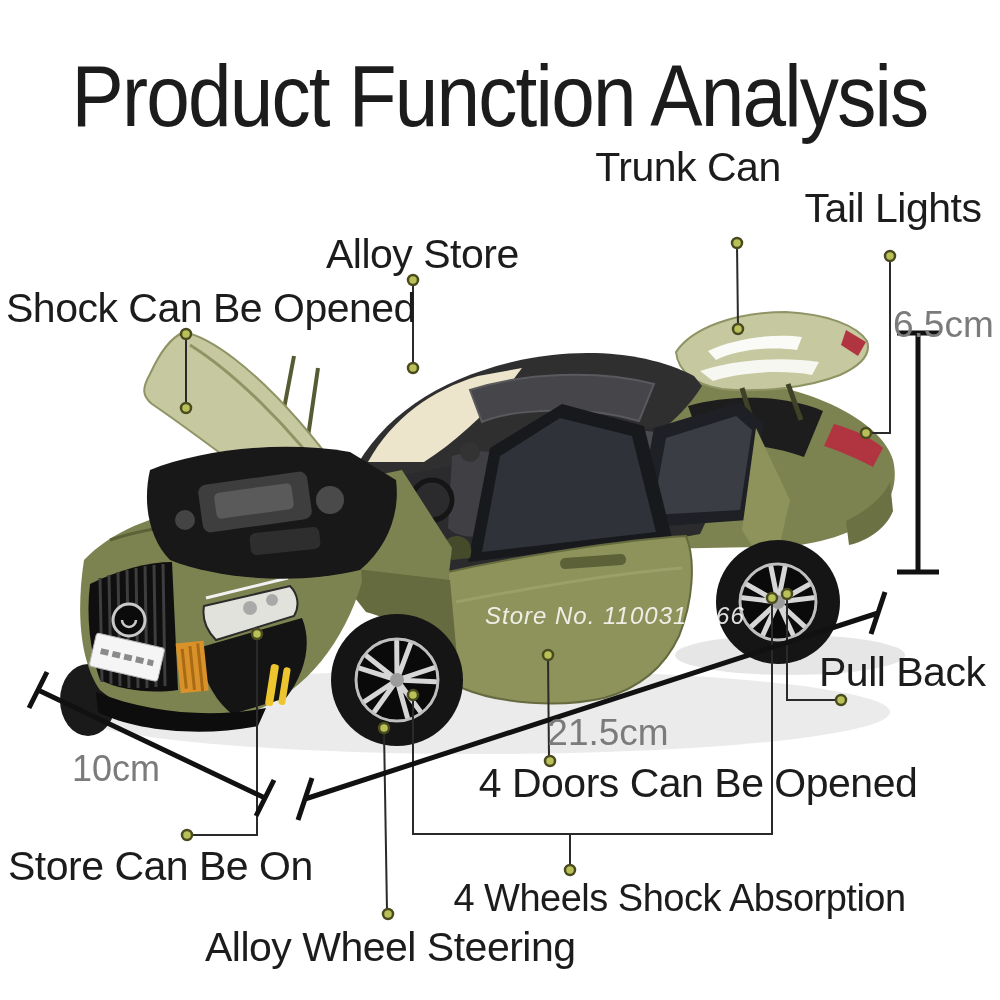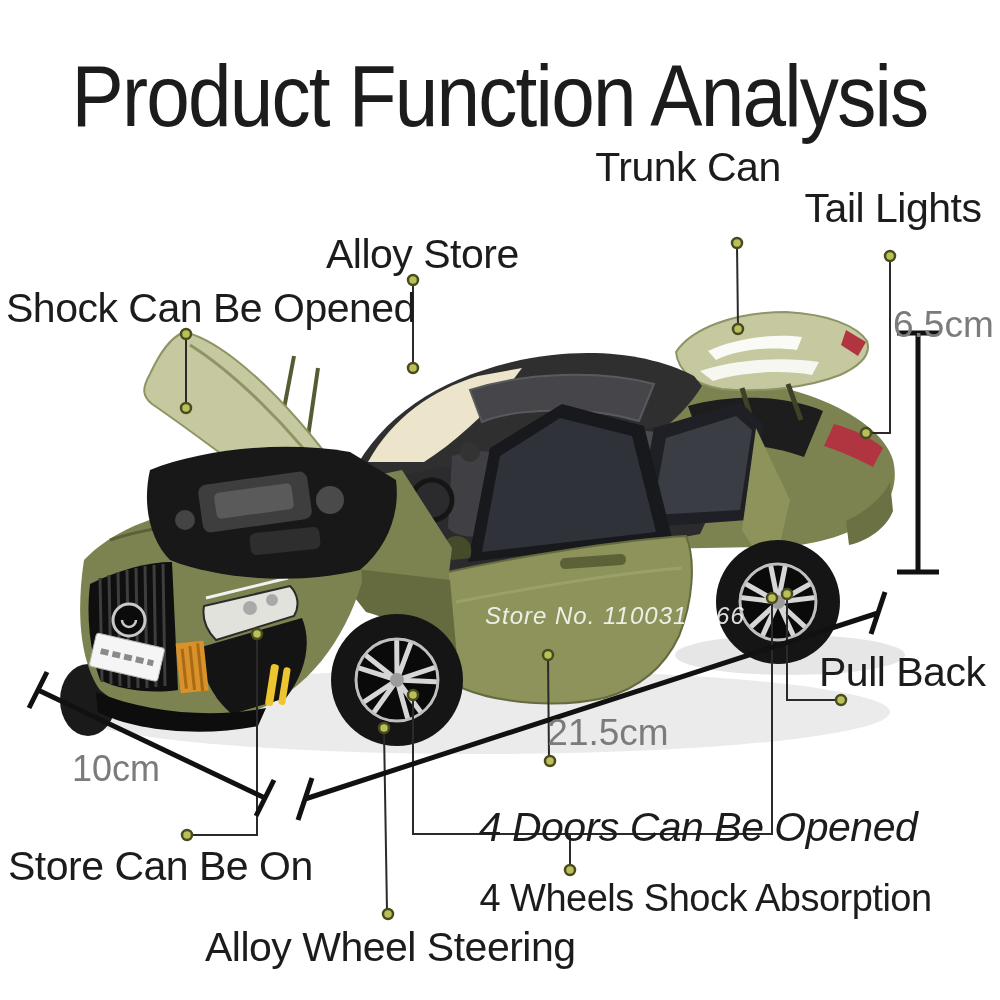--- a/index.html
+++ b/index.html
@@ -13,23 +13,23 @@
   .txt{position:absolute;z-index:3;color:var(--label-black,#1c1c1c);white-space:nowrap;}
   .lbl{font-size:41px;letter-spacing:-0.5px;}
   .center{text-align:center;}
   #title{left:0;top:46px;width:1000px;text-align:center;font-size:87px;letter-spacing:-2px;}
   #title .squeeze{display:inline-block;transform:scaleX(.90);transform-origin:50% 50%;}
   #lbl-trunk{left:582px;top:143px;width:212px;line-height:48px;}
   #lbl-taillights{left:786px;top:164px;width:214px;line-height:46px;margin-top:21px;}
   #lbl-alloy{left:326px;top:231px;width:190px;}
   #lbl-hood{left:6px;top:285px;}
   #lbl-pullback{left:819px;top:649px;}
-  #lbl-doors{left:478px;top:804px;width:440px;font-style:italic;}
+  #lbl-doors{left:478px;top:760px;width:440px;}
   #lbl-lights{left:8px;top:843px;}
-  #lbl-shock{left:478px;top:877px;width:455px;font-size:38px;}
+  #lbl-shock{left:452px;top:877px;width:455px;font-size:38px;}
   #lbl-steering{left:205px;top:924px;}
   .dim{color:var(--dimension-gray,#7b7b7b);}
   #dim-height{left:893px;top:295px;font-size:37px;margin-top:9px;}
   #dim-length{left:543px;top:712px;width:130px;font-size:37px;text-align:center;}
   #dim-width{left:72px;top:748px;font-size:36px;}
   #watermark{left:485px;top:602px;font-size:24px;letter-spacing:1px;
     color:var(--watermark-white,#fff);opacity:.85;z-index:3;font-style:italic;}
   
   .cl{stroke:#2a2a2a;stroke-width:2;fill:none;}
   .dot{fill:var(--accent-dot,#b9c057);stroke:var(--dot-border,#4a4a20);stroke-width:2.5;}

